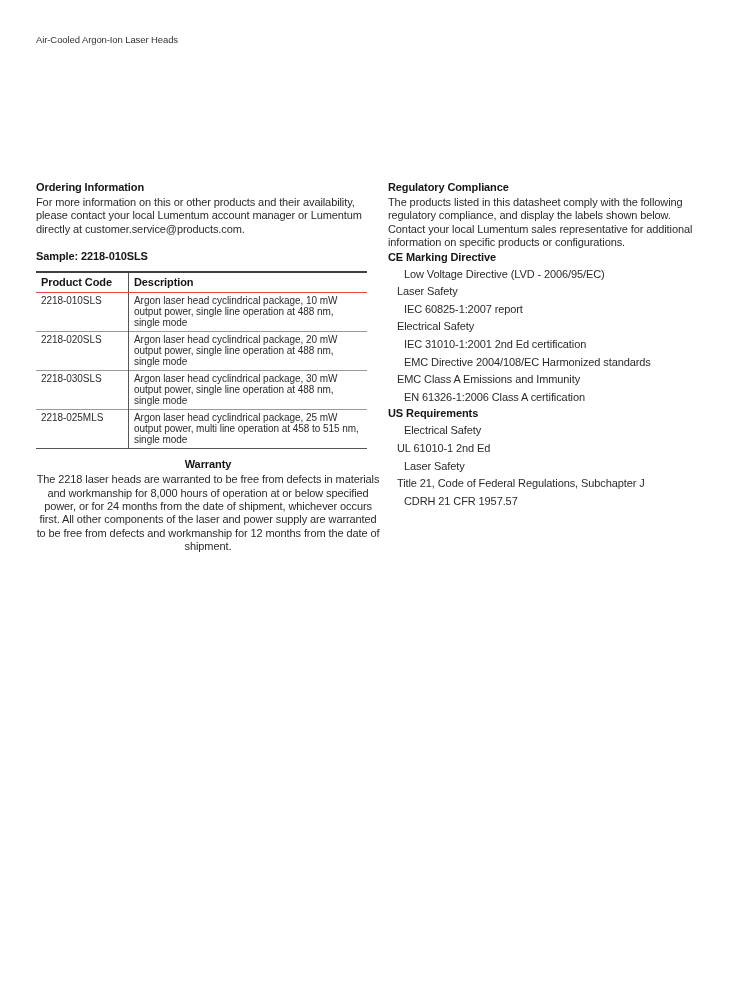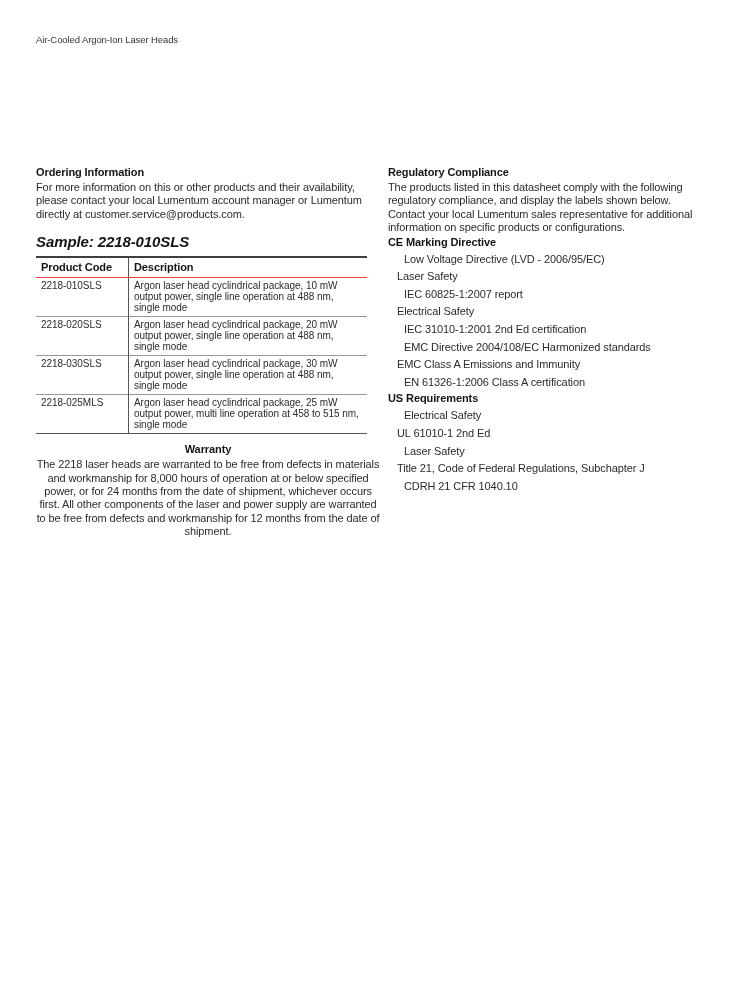--- a/index.html
+++ b/index.html
@@ -16,48 +16,47 @@
   .doc-header {
     position: absolute;
     left: 36px;
     top: 34px;
     font-size: 9.5px;
     line-height: 12px;
     color: #333333;
     letter-spacing: -0.1px;
   }
 
-  .col { position: absolute; top: 165px; }
+  .col { position: absolute; top: 180px; }
   .col-left  { left: 36px;  width: 344px; }
   .col-right { left: 388px; width: 336px; }
 
   h2.section-title {
     font-size: 11px;
     font-weight: bold;
     color: #151515;
     margin: 0 0 2px 0;
     line-height: 14px;
     letter-spacing: -0.1px;
   }
   p.body {
     font-size: 11px;
     line-height: 13.4px;
     margin: 0;
     letter-spacing: -0.1px;
   }
   .plain-link { color: inherit; text-decoration: none; }
 
   .sample-title {
-    font-size: 15px;
+    font-size: 11px;
     font-weight: bold;
     color: #151515;
     margin: 14px 0 0 0;
     line-height: 13px;
     letter-spacing: -0.1px;
-    font-style: italic;
   }
 
   table.order-table {
     border-collapse: collapse;
     width: 331px;
     margin-top: 8px;
     border-top: 2px solid #3f3f3f;
     border-bottom: 1px solid #555555;
     table-layout: fixed;
   }
@@ -183,21 +182,21 @@
         <div class="comp-item indent-1">EMC Class A Emissions and Immunity</div>
         <div class="comp-item indent-2">EN 61326-1:2006 Class A certification</div>
       </div>
 
     <h2 class="section-title us-title">US Requirements</h2>
     <div>
         <div class="comp-item indent-0">Electrical Safety</div>
         <div class="comp-item indent-1">UL 61010-1 2nd Ed</div>
         <div class="comp-item indent-0">Laser Safety</div>
         <div class="comp-item indent-1">Title 21, Code of Federal Regulations, Subchapter J</div>
-        <div class="comp-item indent-2">CDRH 21 CFR 1040.10</div>
+        <div class="comp-item indent-2">CDRH 21 CFR 1957.57</div>
       </div>
   </div>
 
   <a href="#" class="footer-url plain-link">www.lumentum.com</a>
   <div class="footer-page">4</div>
   <div class="footer-rule"></div>
 
 </div>
 
 </body></html>

